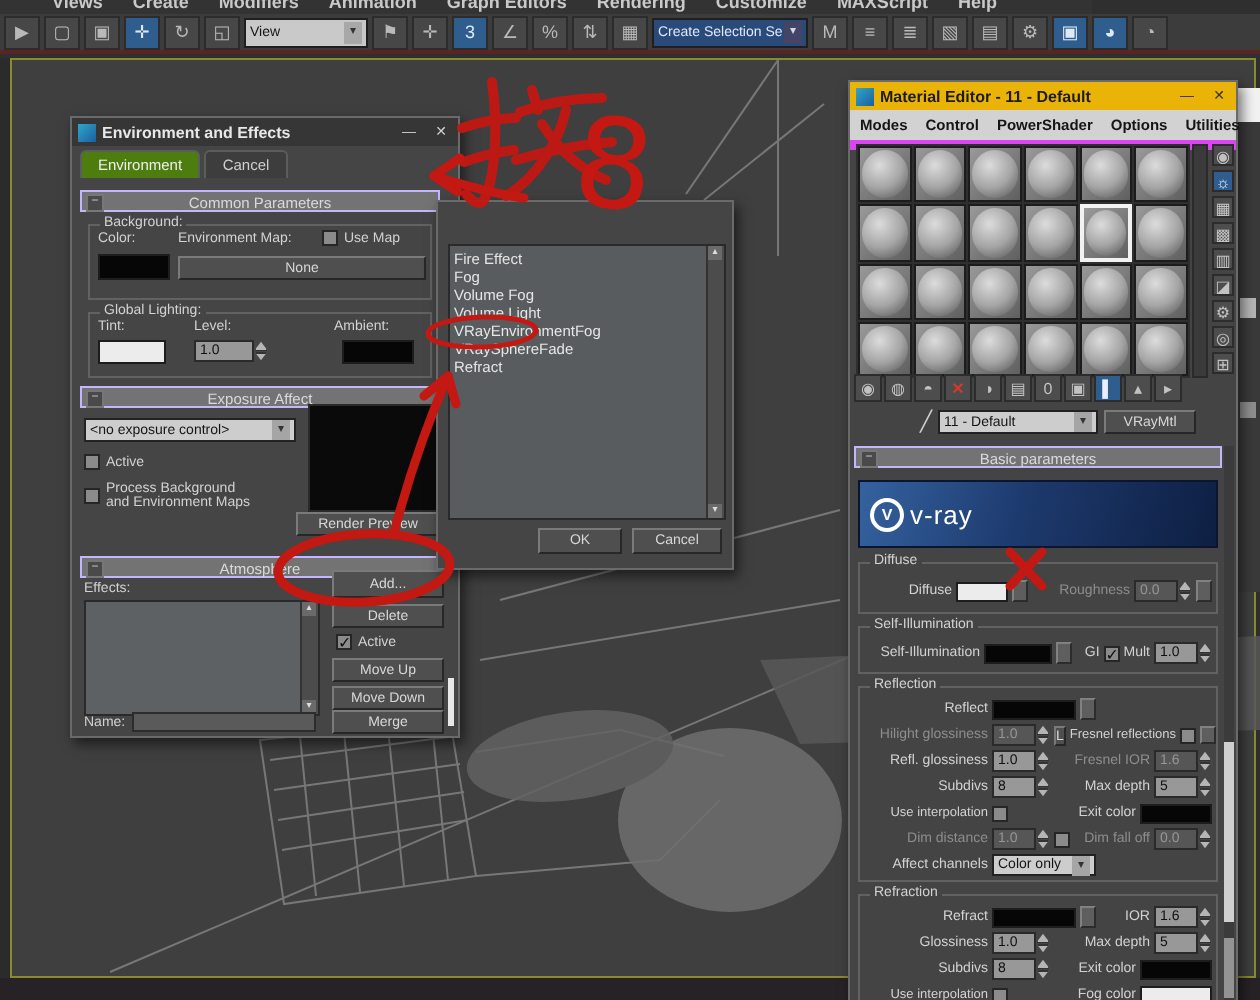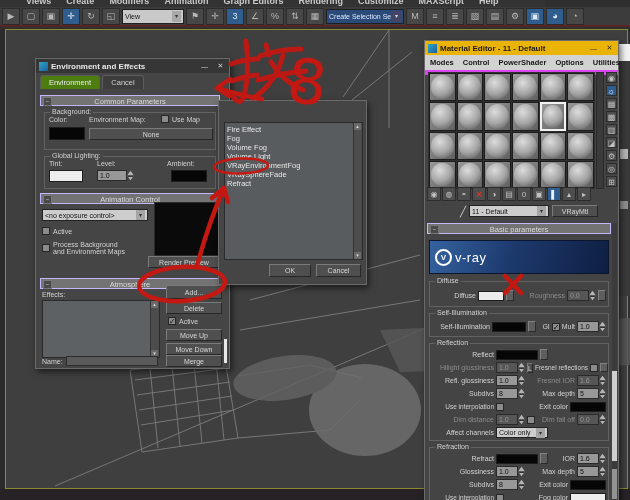--- a/index.html
+++ b/index.html
@@ -258,21 +258,21 @@
         <span class="sa">
             <i></i>
             <i></i>
           </span>
       </span>
       <span class="swatch" style="position:absolute;left:126px;top:13px;width:36px;height:12px"></span>
     </div>
 
     <div class="roll" style="left:4px;top:134px;width:180px">
       <span class="minus">−</span>
-      <span>Animation Control</span>
+      <span>Exposure Affect</span>
     </div>
 
     <div style="position:absolute;left:0;top:148px;width:193px;height:62px">
       <span class="dd" style="position:absolute;left:6px;top:2px;width:106px">
         <span>&lt;no exposure control&gt;</span>
         <span class="ar">▾</span>
       </span>
       <span style="position:absolute;left:6px;top:20px" class="row">
         <span class="cb"></span>
         <span class="lab">Active</span>

